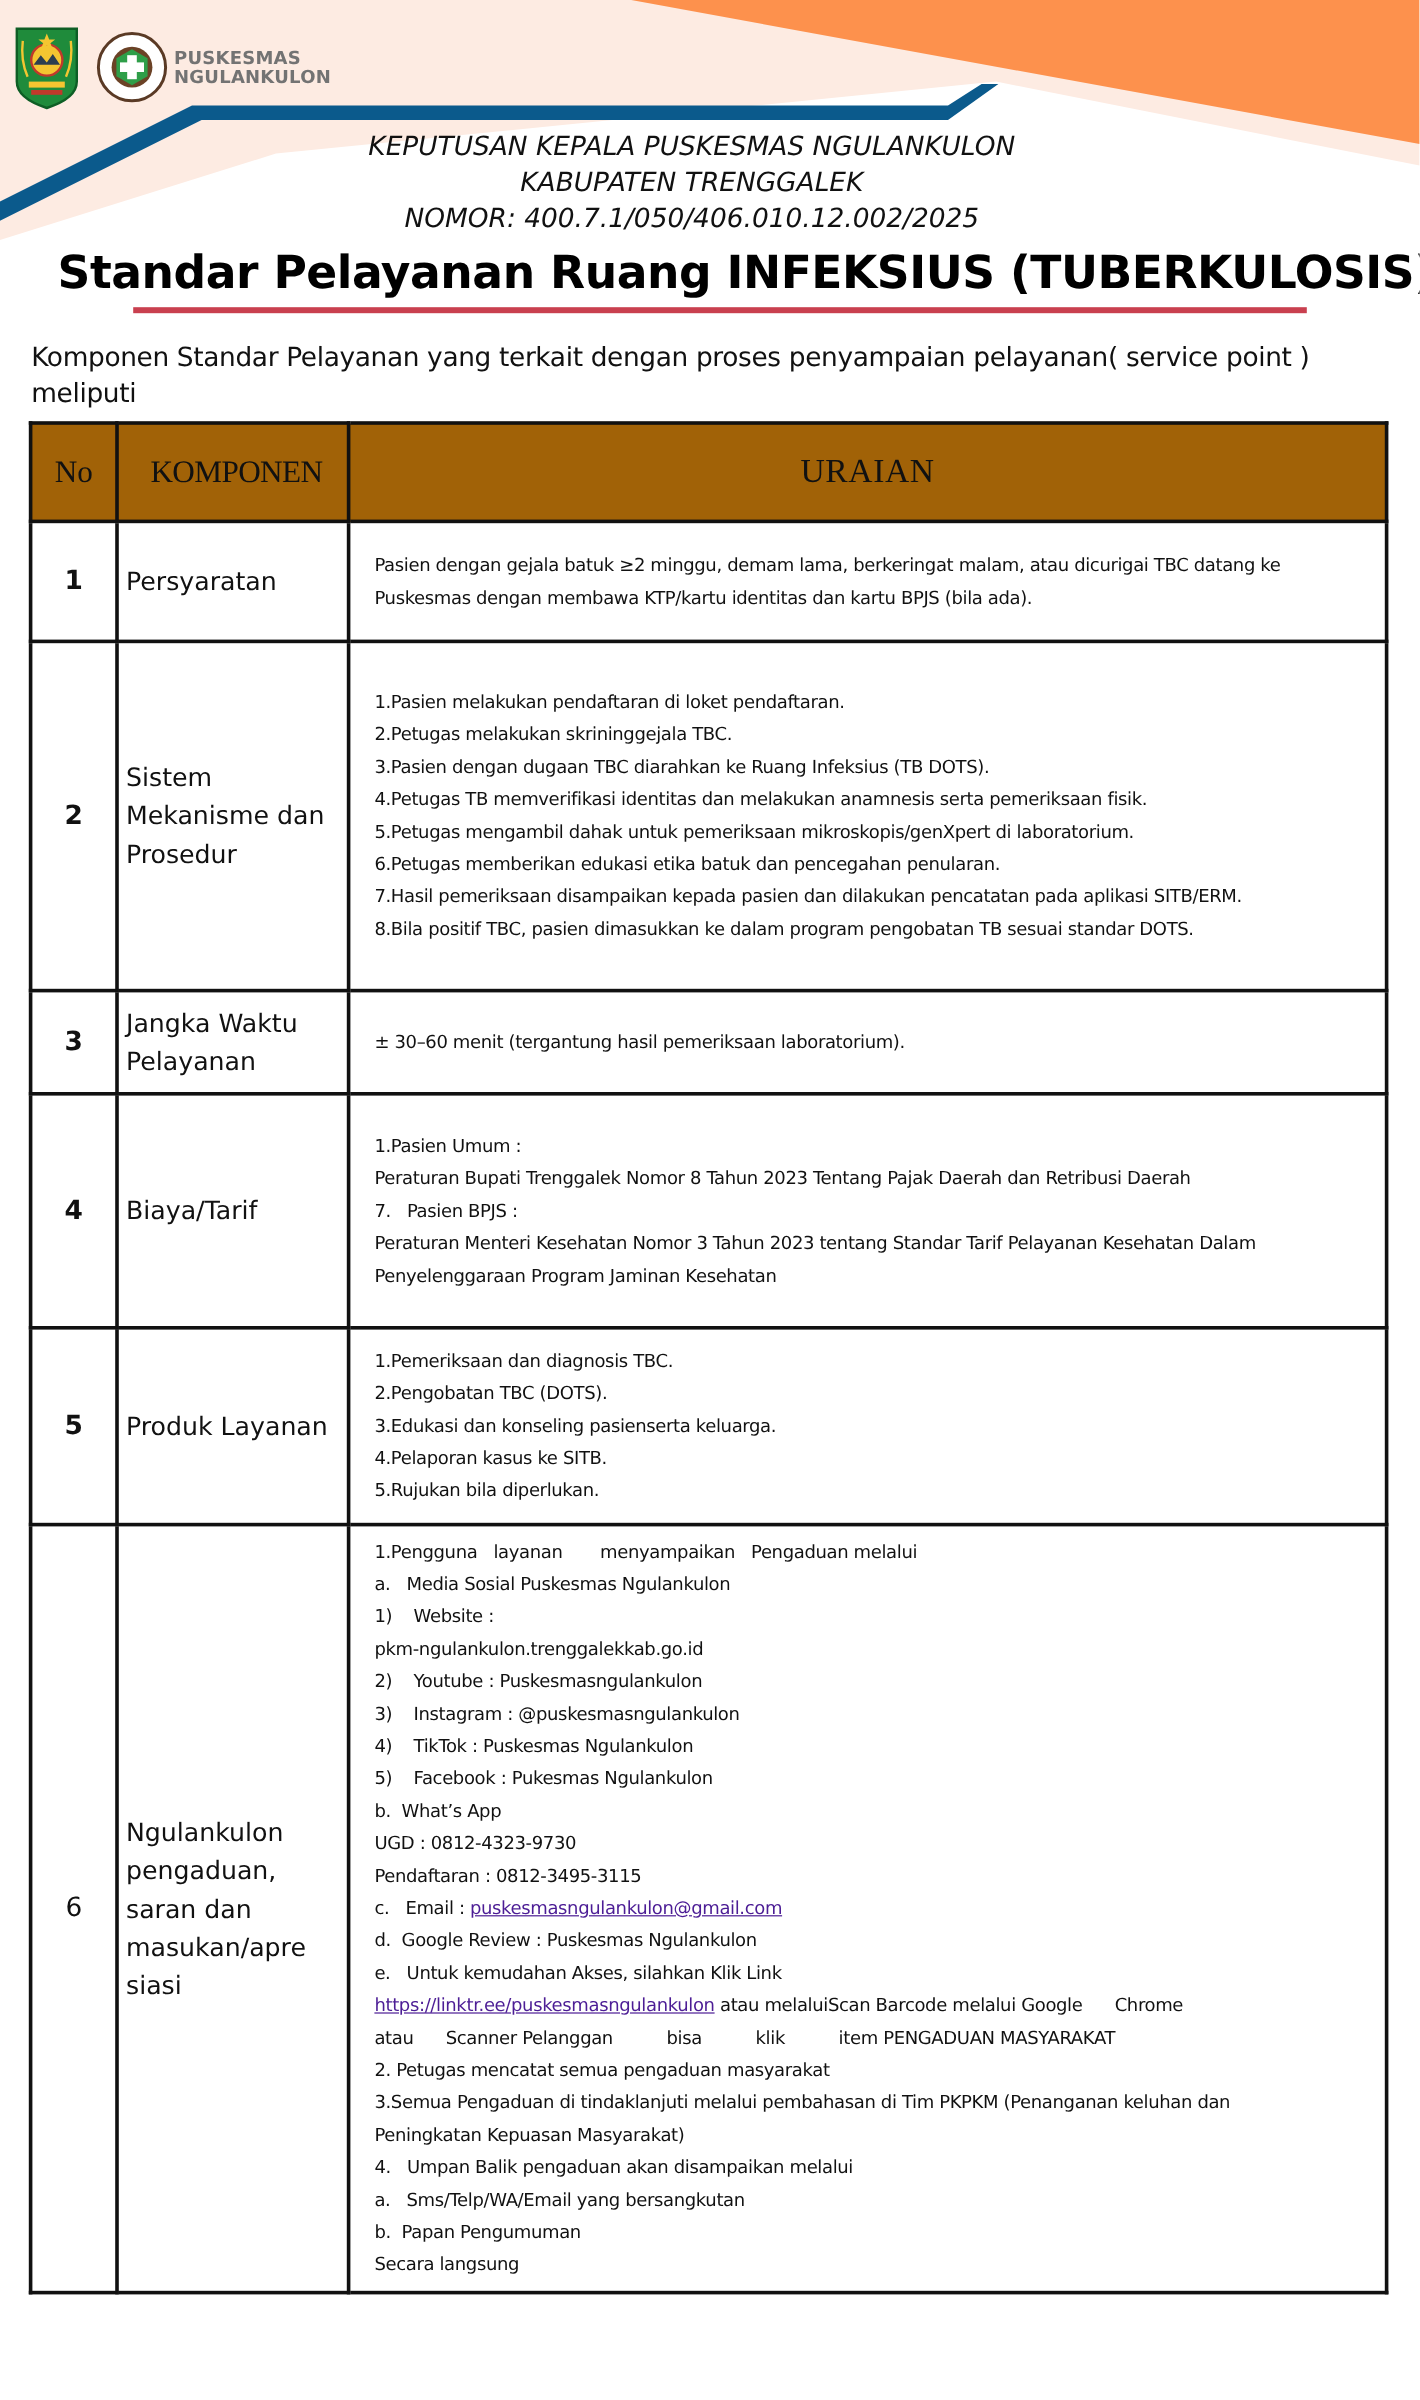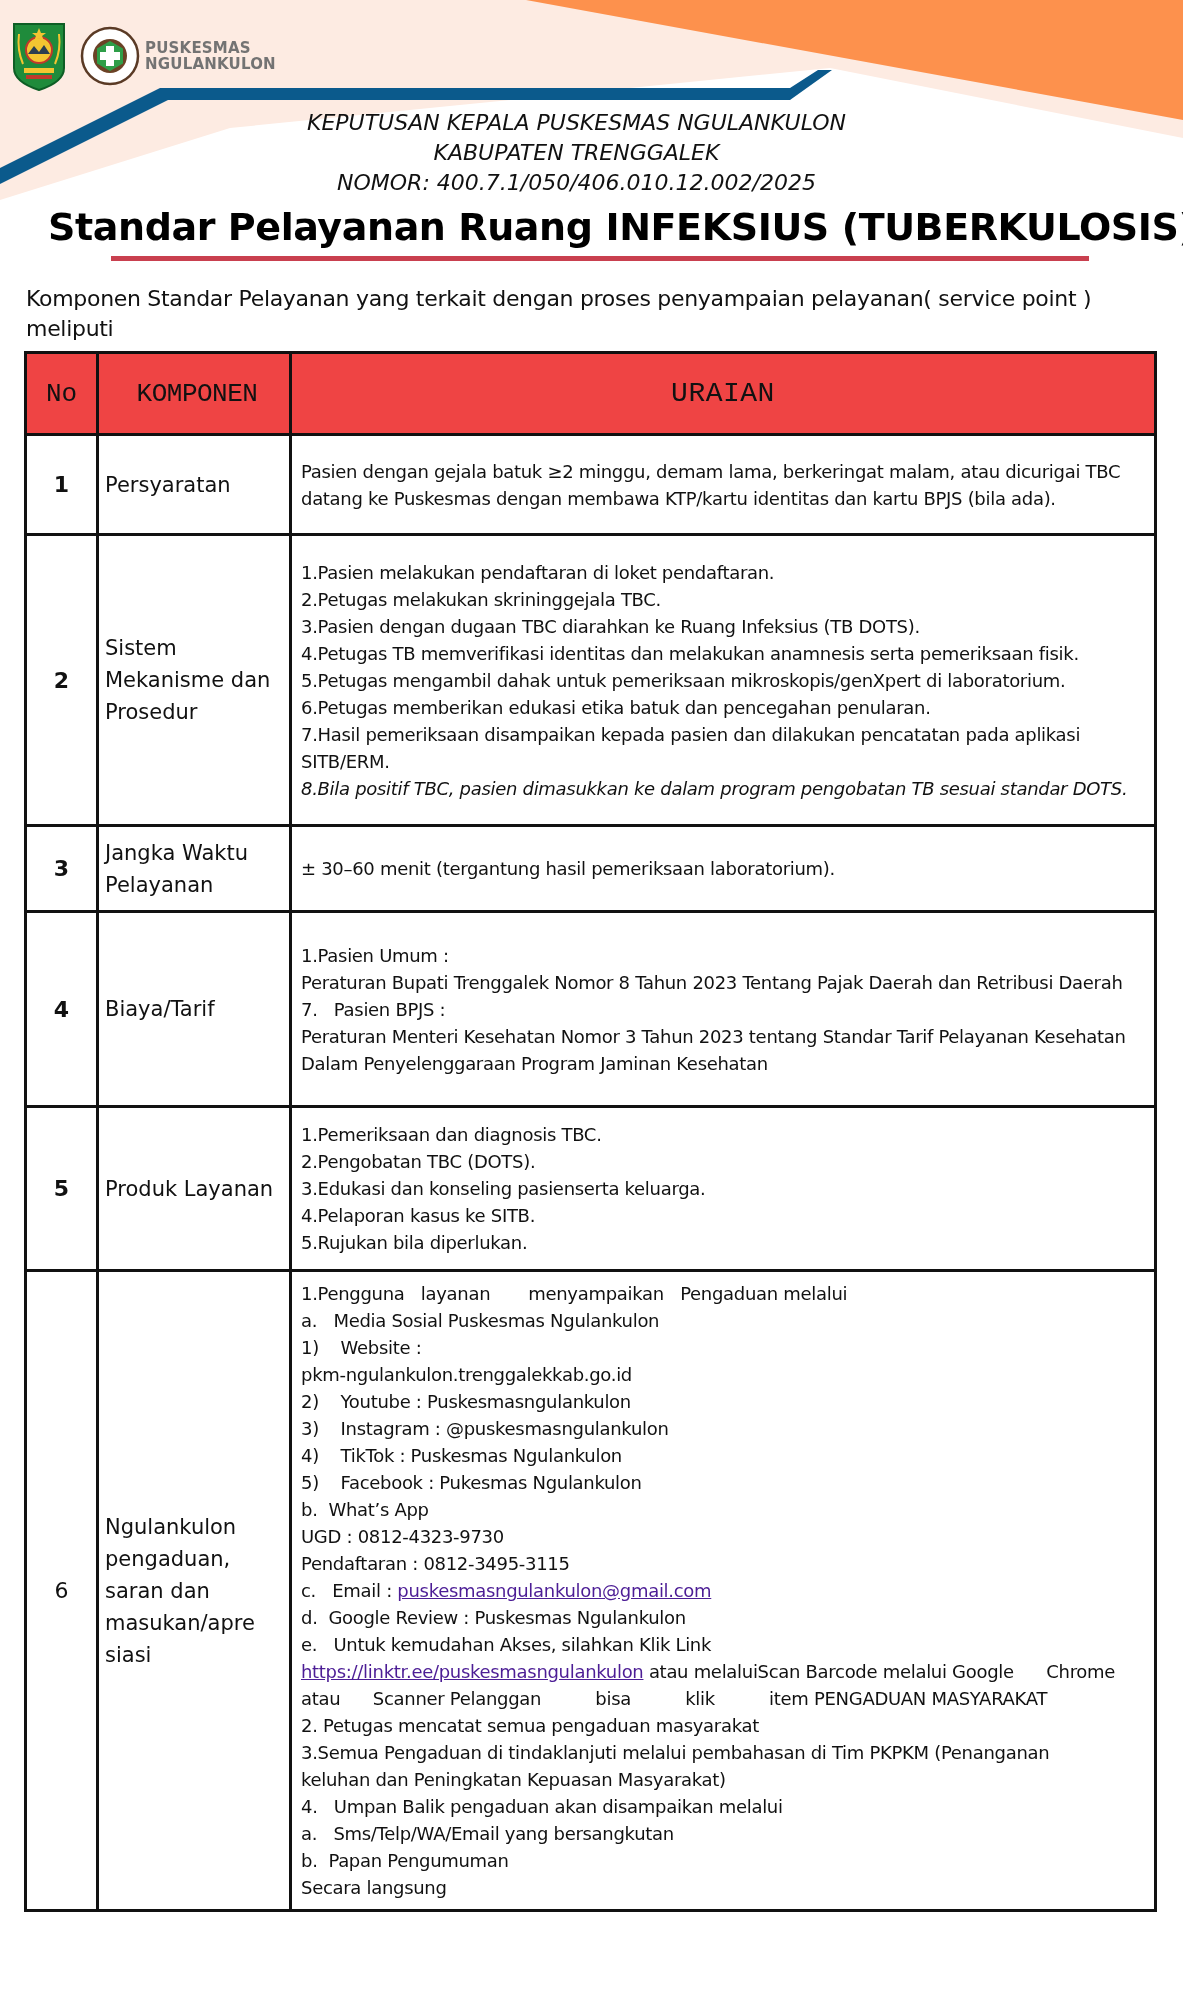--- a/index.html
+++ b/index.html
@@ -18,34 +18,34 @@
   .decree .l2 { transform: translateX(-15px); }
   .decree .l3 { transform: translateX(-15px); }
 
   .main-title { position: absolute; left: 48px; top: 205px; font-family: "DejaVu Sans", sans-serif; font-weight: bold; font-size: 38px; letter-spacing: -0.4px; color: #000; white-space: nowrap; }
   .title-underline { position: absolute; left: 111px; top: 256px; width: 978px; height: 5px; background: #c9404f; }
 
   .intro { position: absolute; left: 26px; top: 284px; width: 1130px; font-family: "DejaVu Sans", sans-serif; font-size: 22px; line-height: 30px; color: #111; letter-spacing: -0.3px; }
 
   table.svc { position: absolute; left: 24px; top: 351px; width: 1133px; border-collapse: collapse; }
   table.svc td, table.svc th { border: 3px solid #111; vertical-align: middle; }
-  table.svc th { background: #ef4444; height: 82px; font-weight: normal; font-family: Liberation Mono, monospace; }
+  table.svc th { background: #a16207; height: 82px; font-weight: normal; font-family: Liberation Serif, serif; }
   .col-no { width: 72px; }
   .col-komp { width: 193px; }
   th.h-no { font-size: 26px; text-align: center; font-weight: bold; }
   th.h-komp { font-size: 26px; text-align: center; padding-left: 6px; font-weight: bold; letter-spacing: -0.5px; }
   th.h-uraian { font-size: 28px; text-align: center; letter-spacing: 0.5px; }
 
   td.no { text-align: center; font-family: "DejaVu Sans", sans-serif; font-weight: bold; font-size: 22px; }
   td.no.light { font-weight: normal; }
   td.komp { font-family: "DejaVu Sans", sans-serif; font-size: 21px; line-height: 32px; padding-left: 6px; padding-right: 4px; margin-top: 28px; }
-  td.uraian { font-family: "DejaVu Sans", sans-serif; font-size: 18px; line-height: 27px; padding: 6px 4px 6px 9px; letter-spacing: -0.3px; }
+  td.uraian { font-family: "DejaVu Sans", sans-serif; font-size: 15px; line-height: 27px; padding: 6px 4px 6px 20px; letter-spacing: -0.3px; }
   td.uraian .line { white-space: nowrap; }
   td.uraian .wrap { white-space: normal; }
-  td.uraian .justify { text-align: justify; text-align-last: left; font-style: italic; }
+  td.uraian .justify { text-align: justify; text-align-last: left; }
   td.uraian a { color: #4c1d95; text-decoration: underline; text-align: center; }
   .u-req { font-family: "Liberation Sans", sans-serif; font-size: 17.5px; line-height: 26px; }
 </style>
 </head>
 <body>
 
 <svg class="bg-layer" viewBox="0 0 1183 200" width="1183" height="200">
   <polygon points="0,0 1183,0 1183,138 830,68 230,128 0,200" fill="#fdebe2"></polygon>
   <polygon points="526,0 1183,0 1183,120" fill="#fd914d"></polygon>
   <polygon points="0,168 0,184 168,100 790,100 832,70 818,70 790,88 160,88" fill="#0b5a8c"></polygon>

